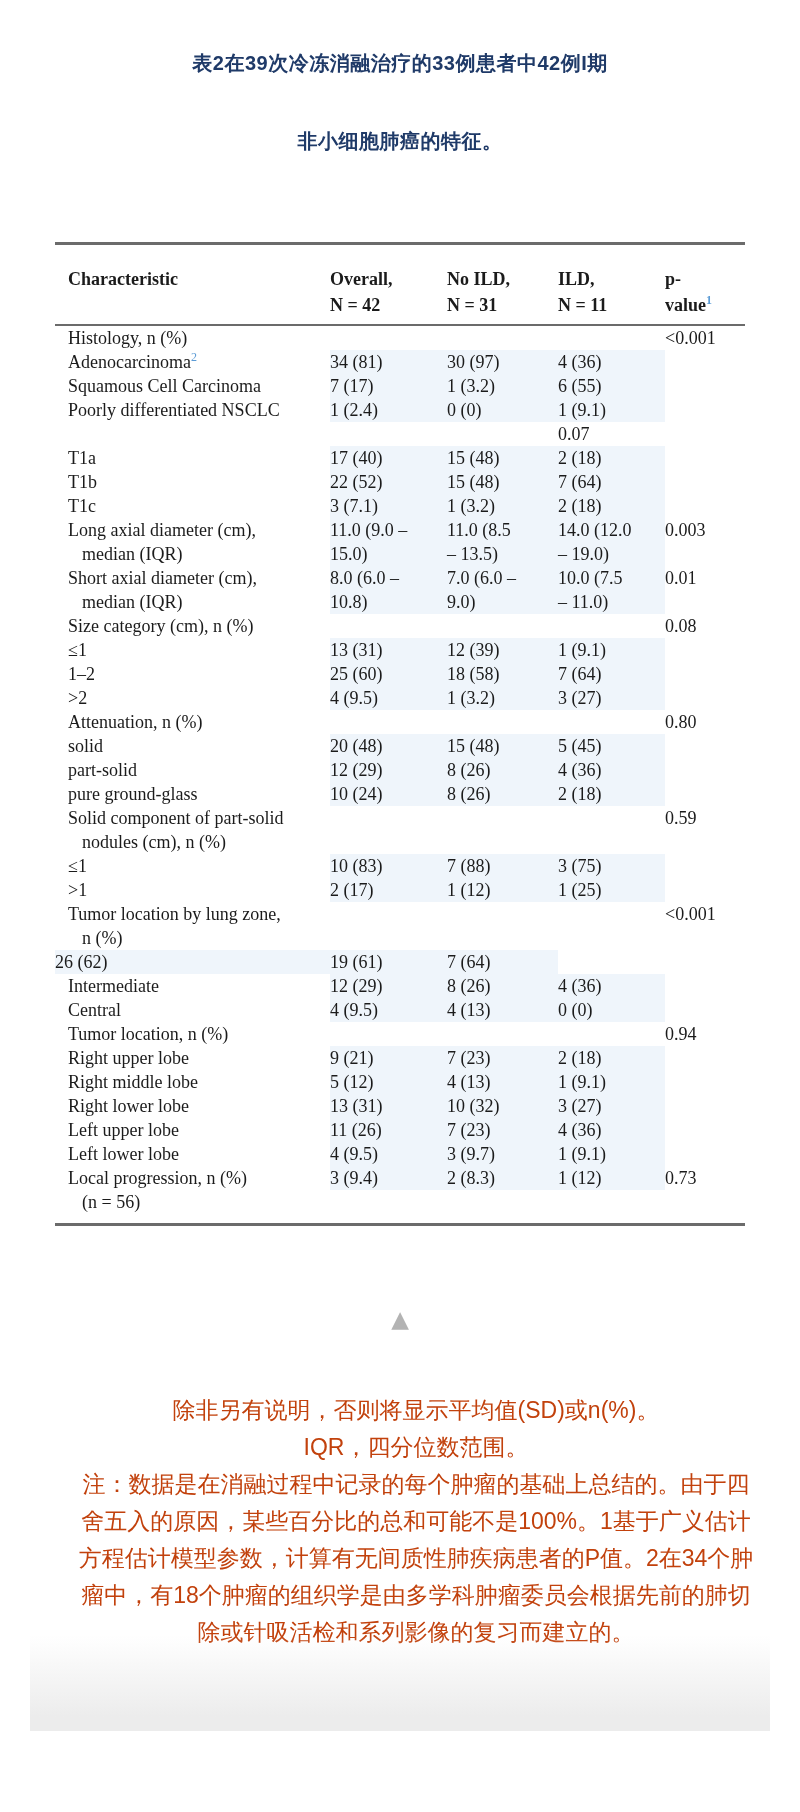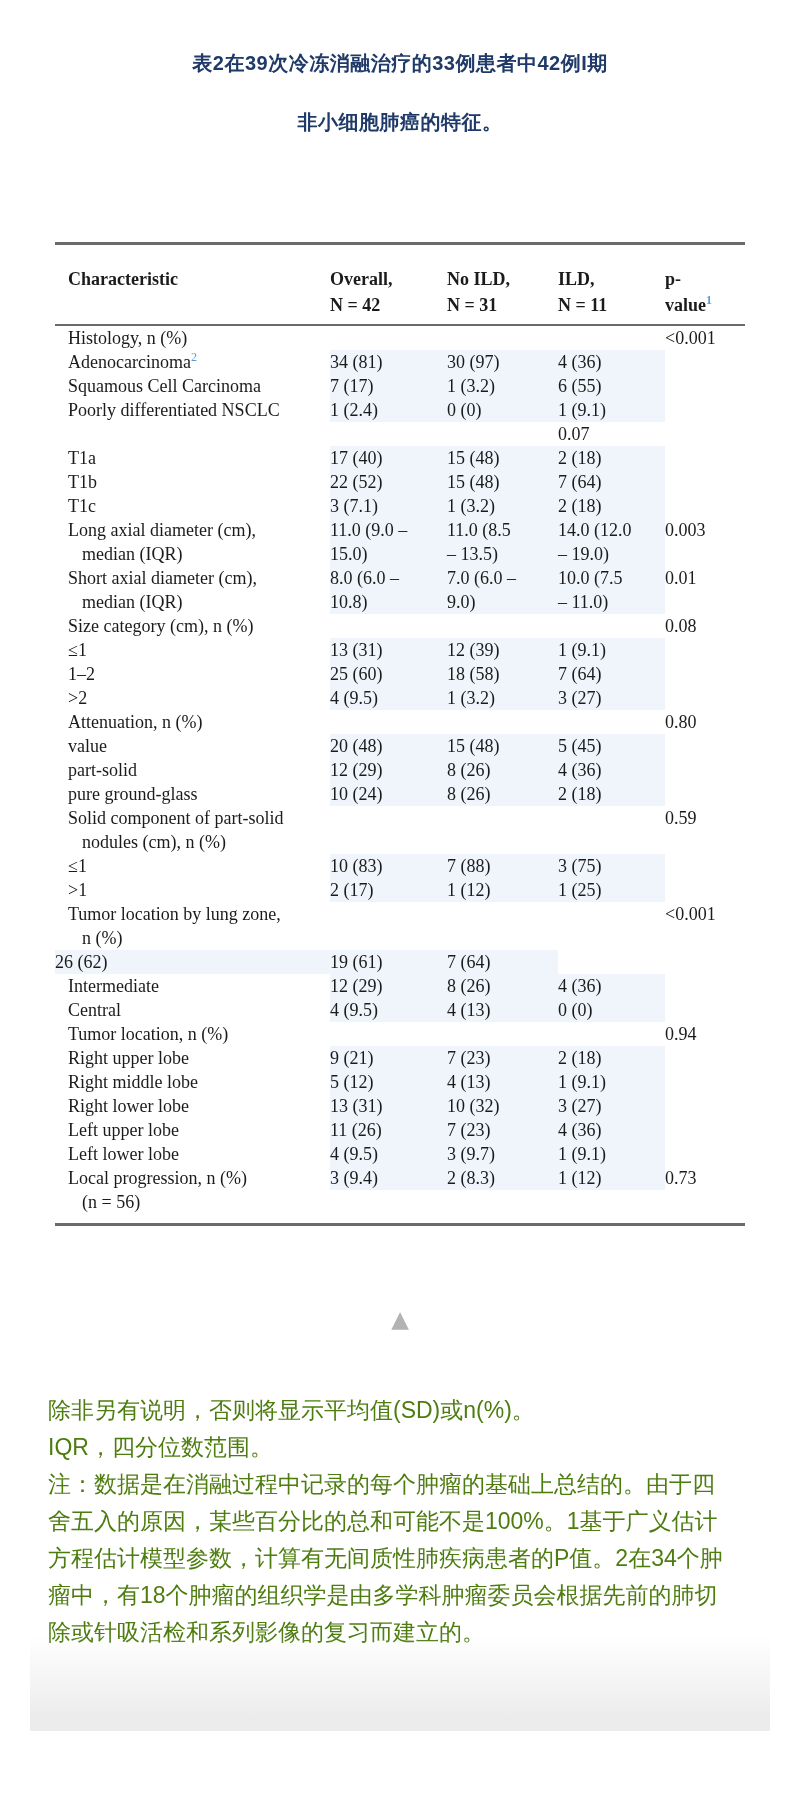--- a/index.html
+++ b/index.html
@@ -6,21 +6,21 @@
   body{
     width:800px;height:1812px;position:relative;background:#ffffff;
     font-family:"Liberation Sans", sans-serif;overflow:hidden;
   }
   
   .page-title{
     position:absolute;left:0;width:800px;text-align:center;
     color:#1f3a68;font-weight:bold;font-size:20px;letter-spacing:.5px;
   }
   .t1{top:50px;}
-  .t2{top:109px;}
+  .t2{top:128px;}
 
   
   .table{
     position:absolute;left:55px;top:242px;width:690px;
     border-top:3px solid #6b6b6b;border-bottom:3px solid #6b6b6b;
     font-family:"Liberation Serif", serif;color:#1b1b1b;font-size:18px;
     padding-bottom:9px;background:#ffffff;
   }
   .thead{
     display:grid;grid-template-columns:275px 117px 111px 107px 80px;
@@ -46,22 +46,22 @@
     position:absolute;top:1308px;left:0;width:800px;text-align:center;
     cursor:pointer;
   }
   .collapse-btn span{
     color:#b3b3b3;font-size:23px;line-height:23px;
     font-family:"DejaVu Sans", sans-serif;
   }
 
   
   .footnotes{
-    position:absolute;top:1392px;left:48px;width:720px;
-    color:#4d7c0f;font-size:23px;line-height:37px;
+    position:absolute;top:1392px;left:56px;width:720px;
+    color:#c2410c;font-size:23px;line-height:37px;text-align:center;
   }
   .fn-line{white-space:nowrap;}
 
   
   .card-fade{
     position:absolute;left:30px;top:1635px;width:740px;height:96px;
     background:linear-gradient(180deg, rgba(236,236,236,0) 0%, #ececec 85%, #ececec 100%);
   }
 </style>
 </head>
@@ -189,21 +189,21 @@
         <div class="cell pval"></div>
       </div>
       <div class="trow">
         <div class="cell label">Attenuation, n (%)</div>
         <div class="cell val"></div>
         <div class="cell val"></div>
         <div class="cell val"></div>
         <div class="cell pval">0.80</div>
       </div>
       <div class="trow">
-        <div class="cell label">value</div>
+        <div class="cell label">solid</div>
         <div class="cell val hl">20 (48)</div>
         <div class="cell val hl">15 (48)</div>
         <div class="cell val hl">5 (45)</div>
         <div class="cell pval"></div>
       </div>
       <div class="trow">
         <div class="cell label">part-solid</div>
         <div class="cell val hl">12 (29)</div>
         <div class="cell val hl">8 (26)</div>
         <div class="cell val hl">4 (36)</div>

